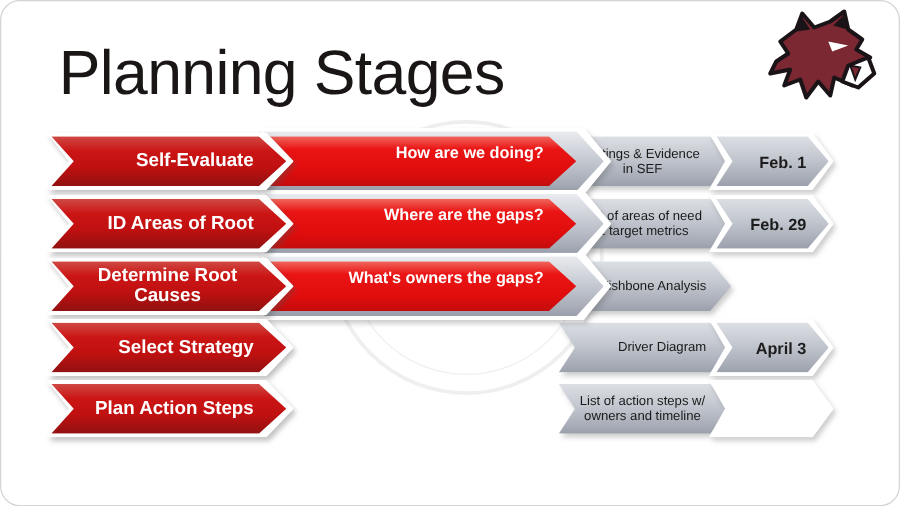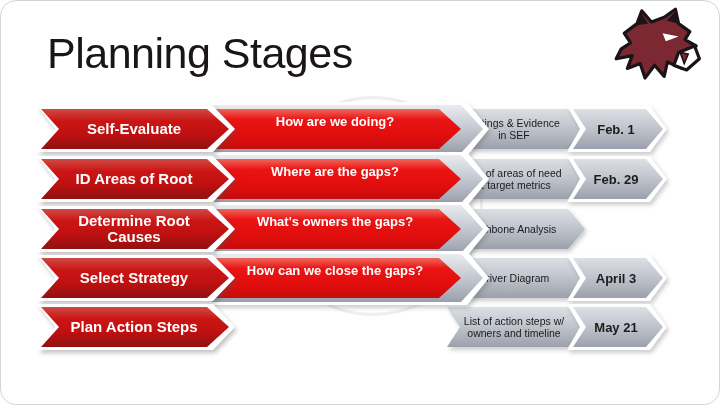--- a/index.html
+++ b/index.html
@@ -3,36 +3,36 @@
 <meta charset="utf-8">
 <style>
   html,body{margin:0;padding:0;background:#fff;}
   .slide{
     position:relative;width:718px;height:403px;background:#ffffff;
     border:1px solid #d4d4d4;border-radius:16px;overflow:hidden;
     font-family:"Liberation Sans",sans-serif;
   }
   .title{
     position:absolute;left:46px;top:28px;z-index:5;
-    font-size:43px;font-weight:400;color:#1b1616;letter-spacing:-0.5px;
+    font-size:50px;font-weight:400;color:#1b1616;letter-spacing:-0.5px;
   }
   
   .seal{position:absolute;left:262px;top:95px;width:220px;height:220px;z-index:0;opacity:.55;}
   .seal .ring-outer{position:absolute;inset:0;border:3px solid rgba(175,175,175,.38);border-radius:50%;}
   .seal .ring-inner{position:absolute;inset:16px;border:1px solid rgba(175,175,175,.38);border-radius:50%;}
   .seal .pillars{position:absolute;left:60px;top:55px;width:100px;height:60px;display:flex;gap:10px;justify-content:center;}
   .seal .pillars i{display:block;width:7px;height:100%;background:rgba(180,180,180,.25);}
   .seal .base{position:absolute;left:48px;top:118px;width:124px;height:6px;background:rgba(180,180,180,.28);}
   .seal .year{position:absolute;left:0;right:0;top:138px;text-align:center;
     font-size:14px;font-weight:bold;letter-spacing:3px;color:rgba(150,150,150,.6);}
   
   .logo{position:absolute;left:604px;top:4px;width:104px;height:90px;z-index:5;}
   
   .row{position:absolute;left:0;width:718px;height:40px;}
-  .chev{position:absolute;height:40px;display:flex;align-items:center;justify-content:center;text-align:center;}
+  .chev{position:absolute;height:40px;display:flex;align-items:center;justify-content:flex-end;text-align:center;}
   .clip-std{clip-path:polygon(0 0,calc(100% - 22px) 0,100% 50%,calc(100% - 22px) 100%,0 100%,18px 50%);}
   .clip-sm{clip-path:polygon(0 0,calc(100% - 17px) 0,100% 50%,calc(100% - 17px) 100%,0 100%,13px 50%);}
   
   .sgroup{position:absolute;left:0;top:0;width:240px;height:40px;z-index:3;
     filter:drop-shadow(2px 3px 2px rgba(80,80,80,.35));}
   .swhite{left:36px;top:-3px;width:198px;height:46px;background:#ffffff;}
   .stage{left:40px;top:0;width:188px;
     background:linear-gradient(180deg,#cf4a44 0%,#cb1515 30%,#c01010 62%,#911111 100%);
     color:#fff;font-size:15px;font-weight:bold;line-height:1.1;padding:0 26px 0 24px;box-sizing:border-box;}
   
@@ -168,46 +168,36 @@
         <div class="chev clip-sm deliverable">
           <span>Driver Diagram</span>
         </div>
       </div>
     <div class="dgroup">
         <div class="chev clip-sm dwhite"></div>
         <div class="chev clip-sm datechev">
           <span>April 3</span>
         </div>
       </div>
-    <div class="qgroup">
-        <div class="chev clip-std qwhite"></div>
-        <div class="chev clip-std qsilver"></div>
-        <div class="chev clip-std question">
-          <span>How can we close the gaps?</span>
-        </div>
-      </div>
     <div class="sgroup">
         <div class="chev clip-std swhite"></div>
         <div class="chev clip-std stage">
           <span>Select Strategy</span>
         </div>
       </div>
   </div>
 
   <div class="row" style="top:306px">
     <div class="dlgroup">
         <div class="chev clip-sm deliverable">
           <span>List of action steps w/ owners and timeline</span>
         </div>
       </div>
     <div class="dgroup">
         <div class="chev clip-sm dwhite"></div>
-        <div class="chev clip-sm datechev">
-          <span>May 21</span>
-        </div>
       </div>
     <div class="sgroup">
         <div class="chev clip-std swhite"></div>
         <div class="chev clip-std stage">
           <span>Plan Action Steps</span>
         </div>
       </div>
   </div>
 
 </div>

